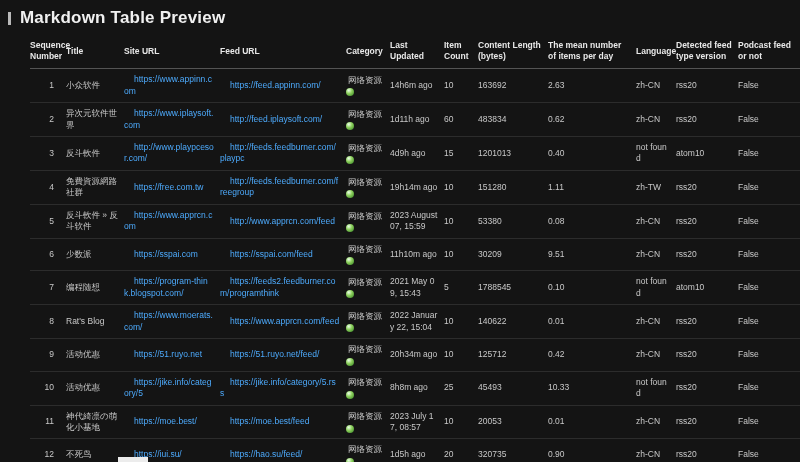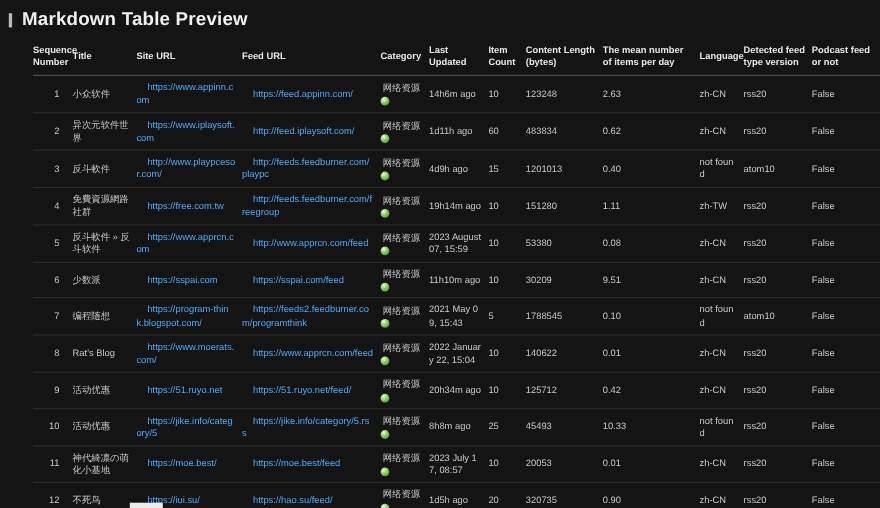--- a/index.html
+++ b/index.html
@@ -115,21 +115,21 @@
         <td class="c-seq"><span>1</span></td>
         <td class=""><span>小众软件</span></td>
         <td class=""><a href="#">https://www.appinn.com</a></td>
         <td class=""><a href="#">https://feed.appinn.com/</a></td>
         <td class="">
           <span class="cat-label">网络资源</span>
           <span class="dot"></span>
         </td>
         <td class=""><span>14h6m ago</span></td>
         <td class=""><span>10</span></td>
-        <td class=""><span>123248</span></td>
+        <td class=""><span>163692</span></td>
         <td class=""><span>2.63</span></td>
         <td class=""><span>zh-CN</span></td>
         <td class=""><span>rss20</span></td>
         <td class=""><span>False</span></td>
       </tr>
       <tr>
         <td class="c-seq"><span>2</span></td>
         <td class=""><span>异次元软件世界</span></td>
         <td class=""><a href="#">https://www.iplaysoft.com</a></td>
         <td class=""><a href="#">http://feed.iplaysoft.com/</a></td>

